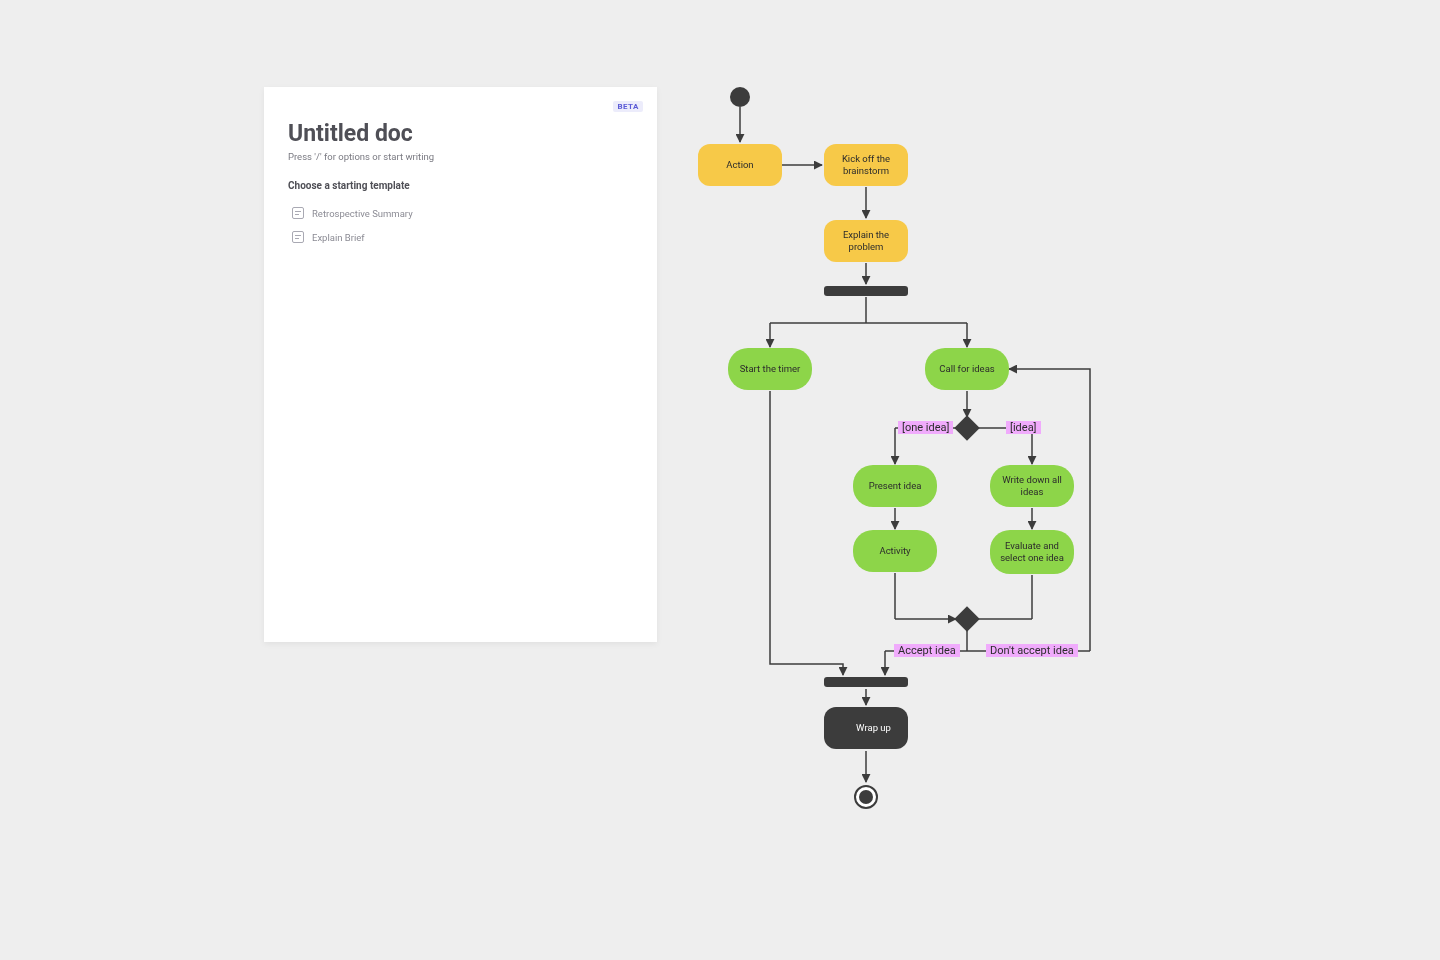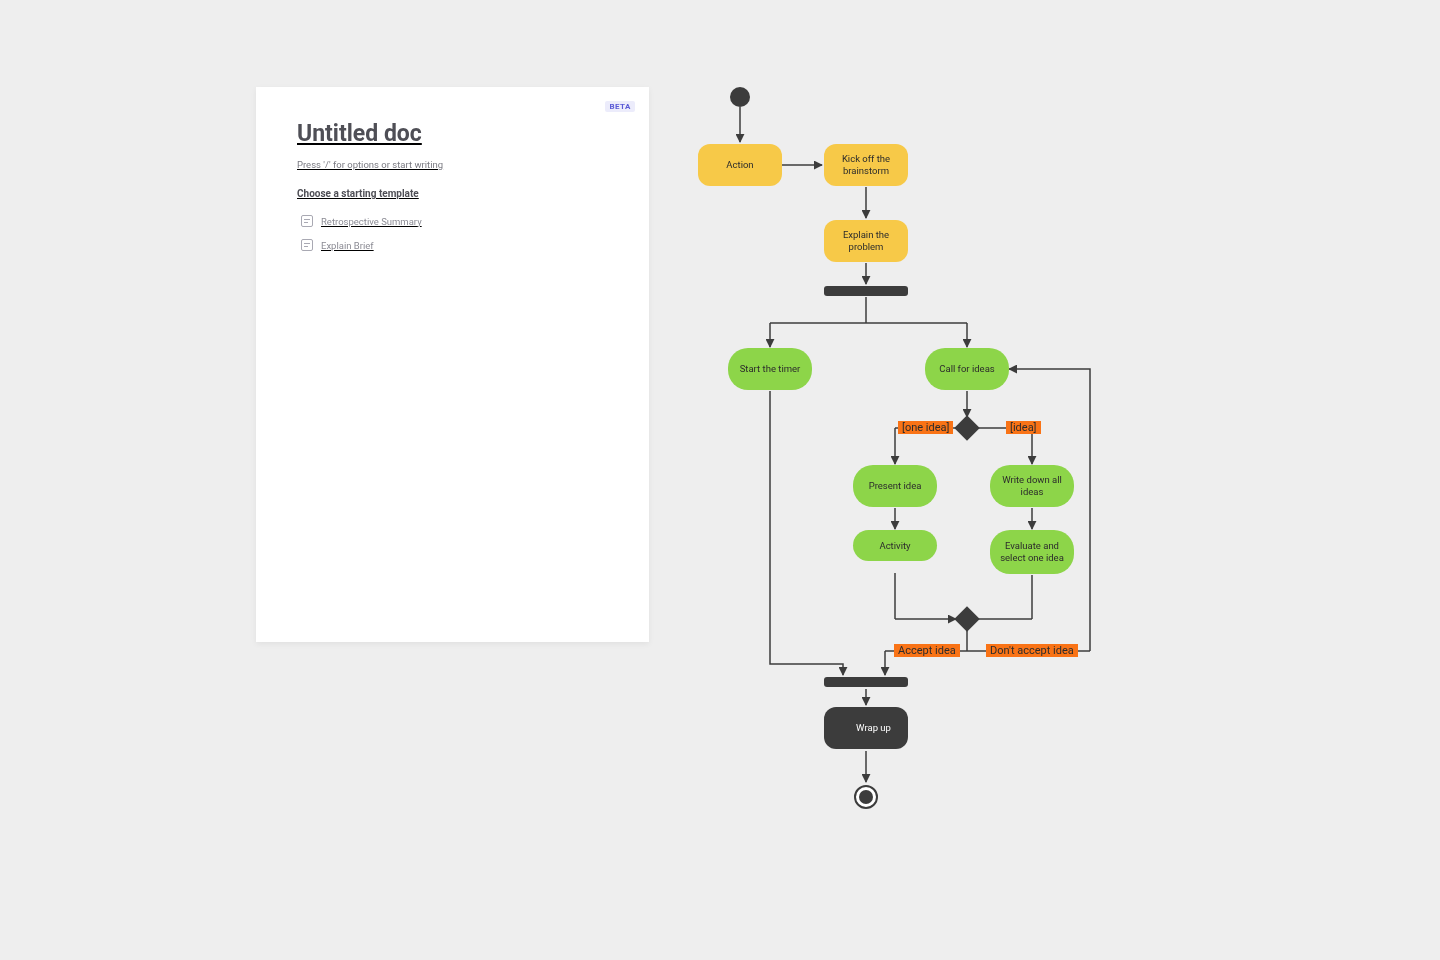--- a/index.html
+++ b/index.html
@@ -8,46 +8,45 @@
     height: 960px;
     background: #eeeeee;
     font-family: -apple-system, BlinkMacSystemFont, "Segoe UI", Roboto, Helvetica, Arial, sans-serif;
     position: relative;
     overflow: hidden;
   }
 
   
   .doc-card {
     position: absolute;
-    left: 256px;
+    left: 264px;
     top: 87px;
     width: 393px;
     height: 555px;
     background: #ffffff;
     box-shadow: 0 2px 6px rgba(0,0,0,0.06);
-    padding: 33px 41px;
-    text-decoration: underline;
+    padding: 33px 24px;
   }
   .beta {
     position: absolute;
     top: 14px;
     right: 14px;
     font-size: 8px;
     font-weight: 700;
     letter-spacing: 0.5px;
     color: #5b5bd6;
     background: #ececfb;
     padding: 1px 4px;
     border-radius: 2px;
   }
   .doc-title {
     font-size: 23px;
     font-weight: 700;
     color: #4f4f56;
-    margin-bottom: 12px;
+    margin-bottom: 4px;
   }
   .doc-subtitle {
     font-size: 9.5px;
     color: #7a7a82;
     margin-bottom: 18px;
   }
   .section-label {
     font-size: 10px;
     font-weight: 700;
     color: #4f4f56;
@@ -134,21 +133,21 @@
   .diamond {
     position: absolute;
     width: 18px; height: 18px;
     background: #3c3c3c;
     transform: rotate(45deg);
   }
   .edge-label {
     position: absolute;
     font-size: 11px;
     color: #2c2c2c;
-    background: #f97316;
+    background: #f0abfc;
     padding: 0 4px;
     white-space: nowrap;
   }
 </style>
 </head>
 <body>
 
 <div class="doc-card">
   <span class="beta">BETA</span>
   <div class="doc-title">Untitled doc</div>
@@ -238,21 +237,21 @@
 
   <div class="diamond" style="left:278px; top:344px;"></div>
 
   <span class="edge-label" style="left:218px; top:346px;">[one idea]</span>
   <span class="edge-label" style="left:326px; top:346px;">[idea]</span>
 
   <div class="node green" style="left:173px; top:390px; width:84px; height:42px;">Present idea</div>
 
   <div class="node green" style="left:310px; top:390px; width:84px; height:42px;">Write down all ideas</div>
 
-  <div class="node green" style="left:173px; top:455px; width:84px; height:31px;">Activity</div>
+  <div class="node green" style="left:173px; top:455px; width:84px; height:42px;">Activity</div>
 
   <div class="node green" style="left:310px; top:455px; width:84px; height:44px;">Evaluate and select one idea</div>
 
   <div class="diamond" style="left:278px; top:535px;"></div>
 
   <span class="edge-label" style="left:214px; top:569px;">Accept idea</span>
   <span class="edge-label" style="left:306px; top:569px;">Don't accept idea</span>
 
   <div class="node bar" style="left:144px; top:602px; width:84px; height:10px;"></div>
 

